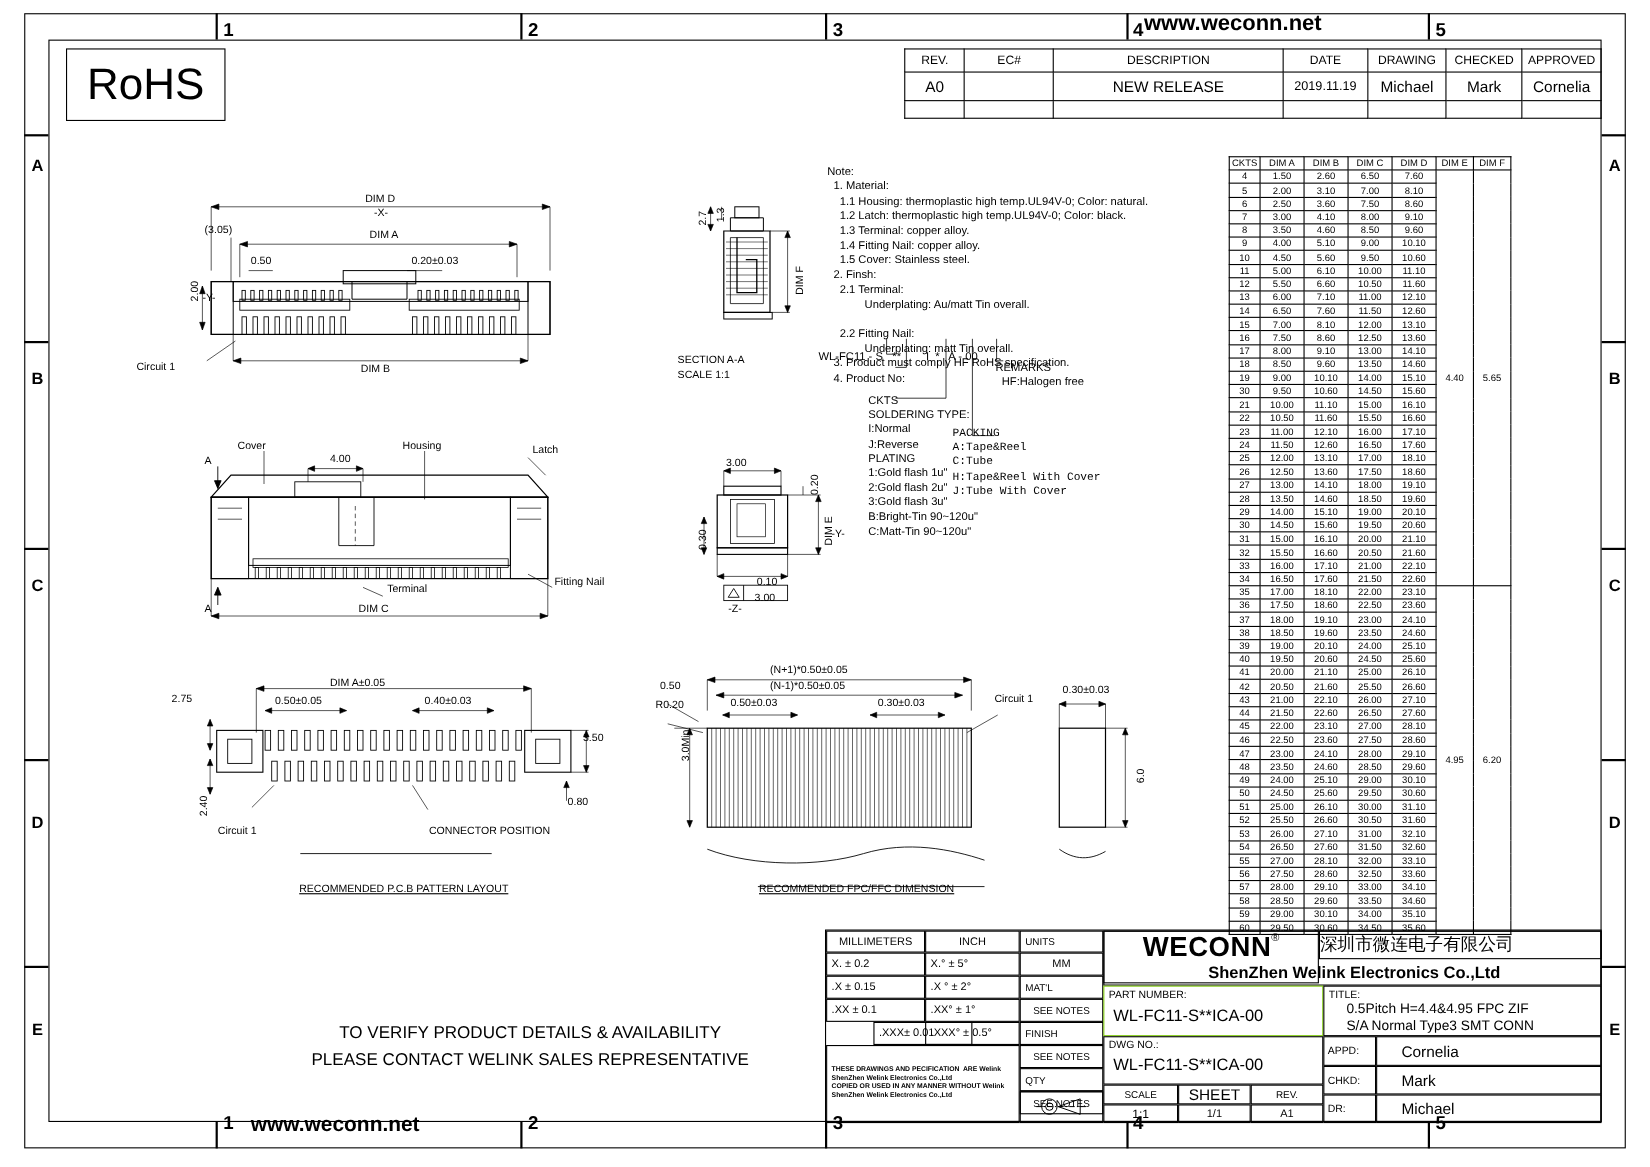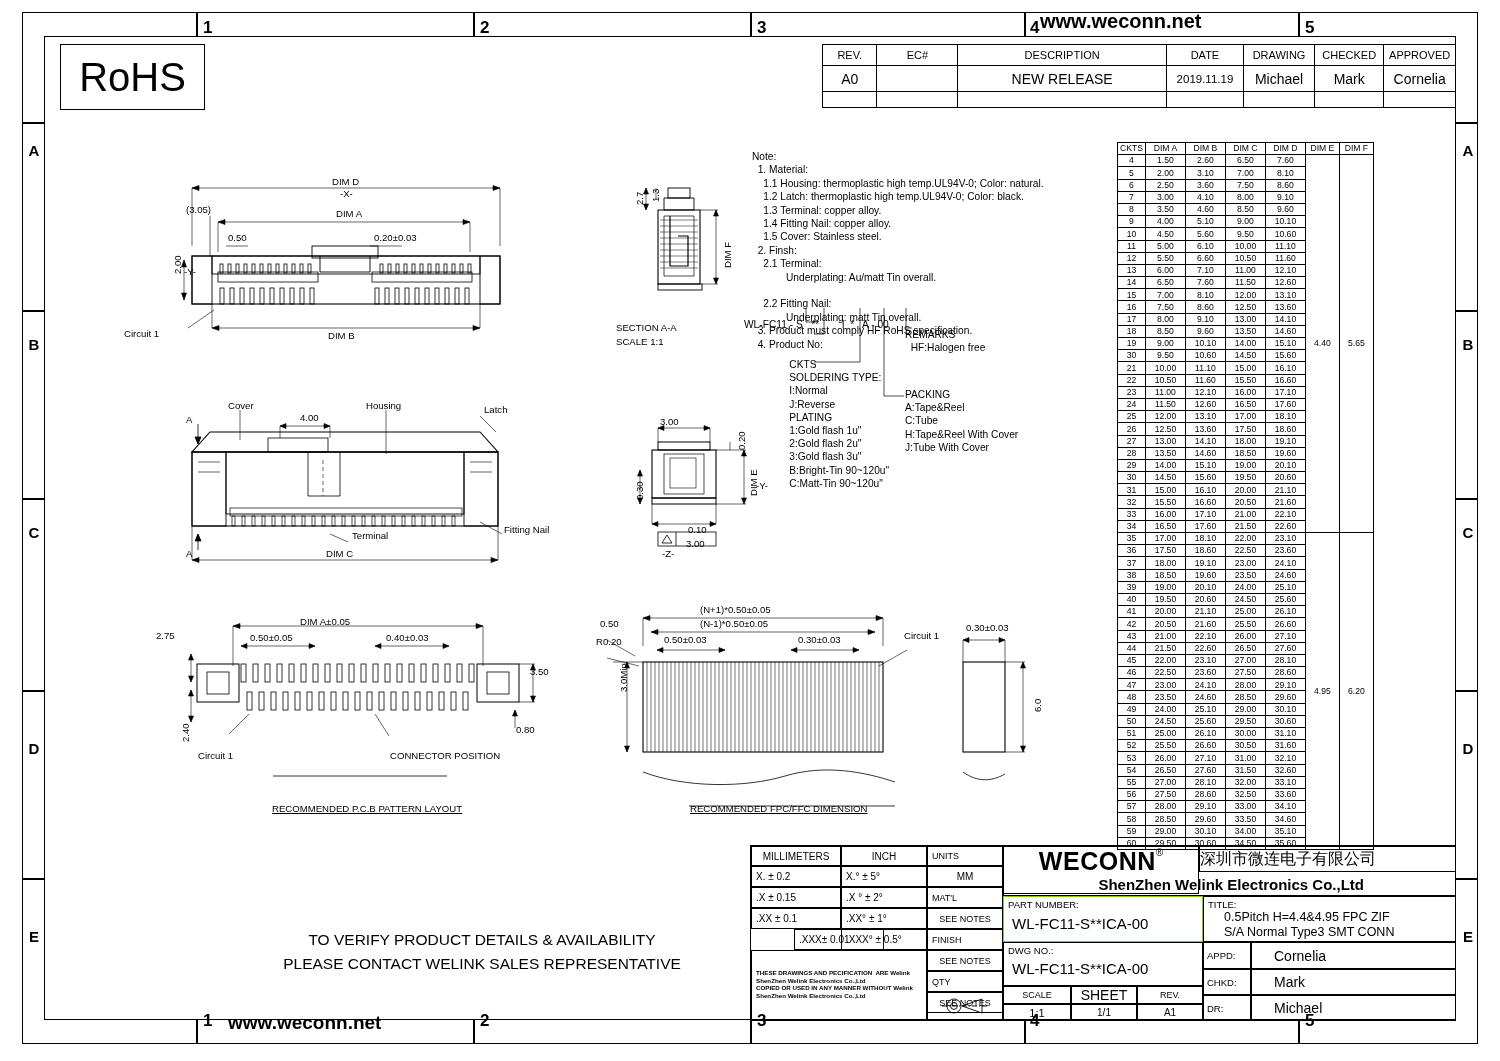--- a/index.html
+++ b/index.html
@@ -64,22 +64,22 @@
   
   .pn-block {
     position:absolute; left:744px; top:292px; width:340px;
     font-size:10.2px; line-height:13.2px; white-space:pre;
   }
   .pn-right {
     position:absolute; left:905px; top:328px; width:180px;
     font-size:10.2px; line-height:13.2px; white-space:pre;
   }
   .pn-right2 {
-    position:absolute; left:905px; top:388px; width:180px;
-    font-size:10.2px; line-height:13.2px; white-space:pre;
+    position:absolute; left:866px; top:388px; width:180px;
+    font-size:10.2px; line-height:13.2px; white-space:pre;font-family:Liberation Mono, monospace;
   }
 
   
   .dim-table {
     position:absolute; left:1117px; top:142px;
     border-collapse:collapse; font-size:8.6px; line-height:1;
   }
   .dim-table td, .dim-table th {
     border:0.8px solid #000; text-align:center; padding:0 2px;
     height:12.2px; font-weight:normal; font-size:8.6px;
@@ -864,21 +864,21 @@
 
       <g stroke-width="0.6">
         <path d="M60 0 L60 30"></path>
         <path d="M206 0 L206 44"></path>
         <path d="M300 6 L316 22"></path>
         <path d="M150 124 L168 132"></path>
         <path d="M300 112 L322 124"></path>
       </g>
     </g>
   </svg>
-  <div class="lbl" style="left:228px; top:400px;text-align:right;">Cover</div>
+  <div class="lbl" style="left:216px; top:400px;text-align:right;">Cover</div>
   <div class="lbl" style="left:366px; top:400px;">Housing</div>
   <div class="lbl" style="left:484px; top:404px;">Latch</div>
   <div class="lbl" style="left:300px; top:412px;">4.00</div>
   <div class="lbl" style="left:186px; top:414px;">A</div>
   <div class="lbl" style="left:186px; top:548px;">A</div>
   <div class="lbl" style="left:352px; top:530px;">Terminal</div>
   <div class="lbl" style="left:504px; top:524px;">Fitting Nail</div>
   <div class="lbl" style="left:326px; top:548px;">DIM C</div>
 
   <svg width="140" height="160" style="left:630px; top:180px;">

